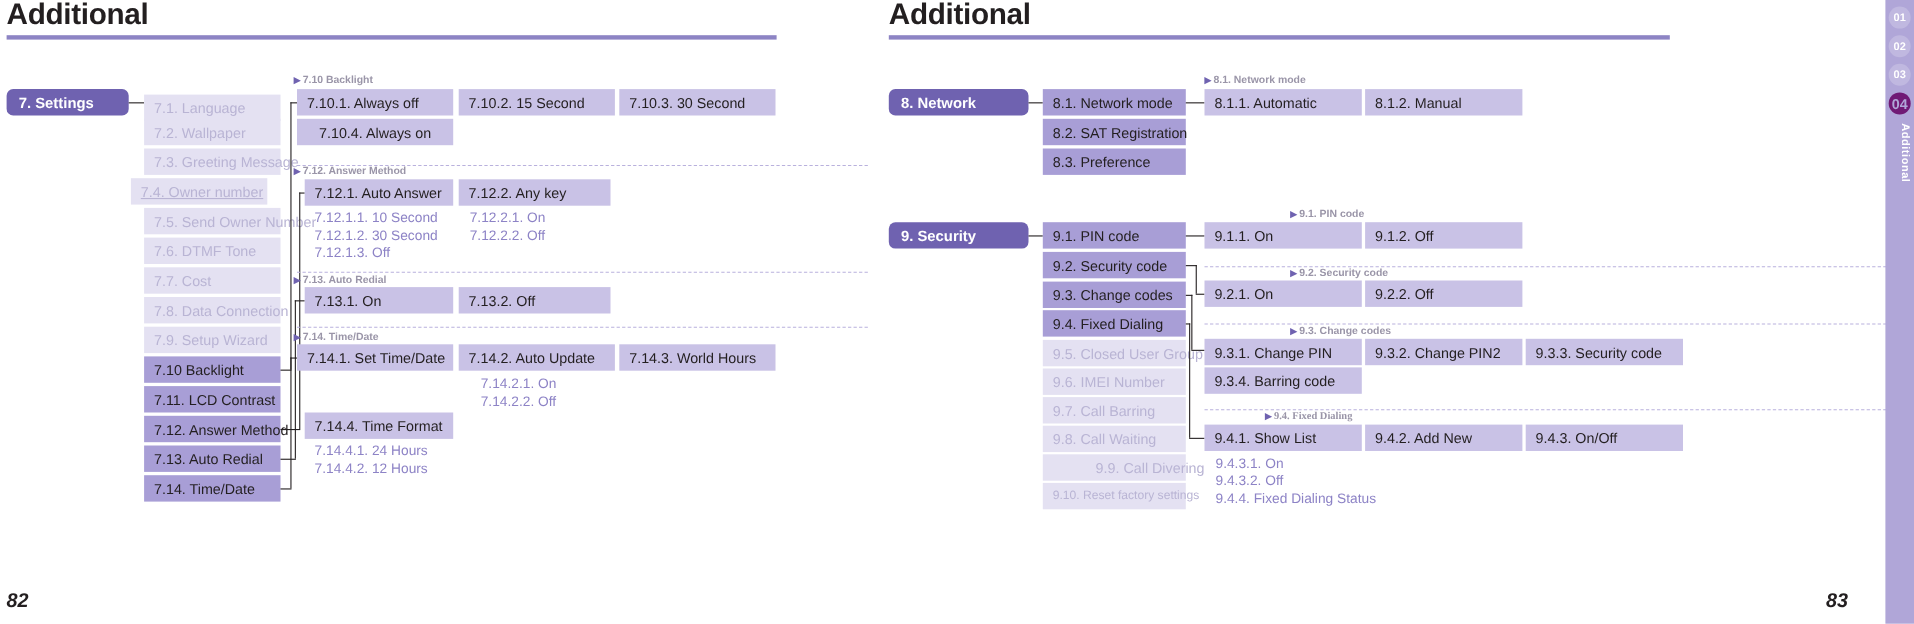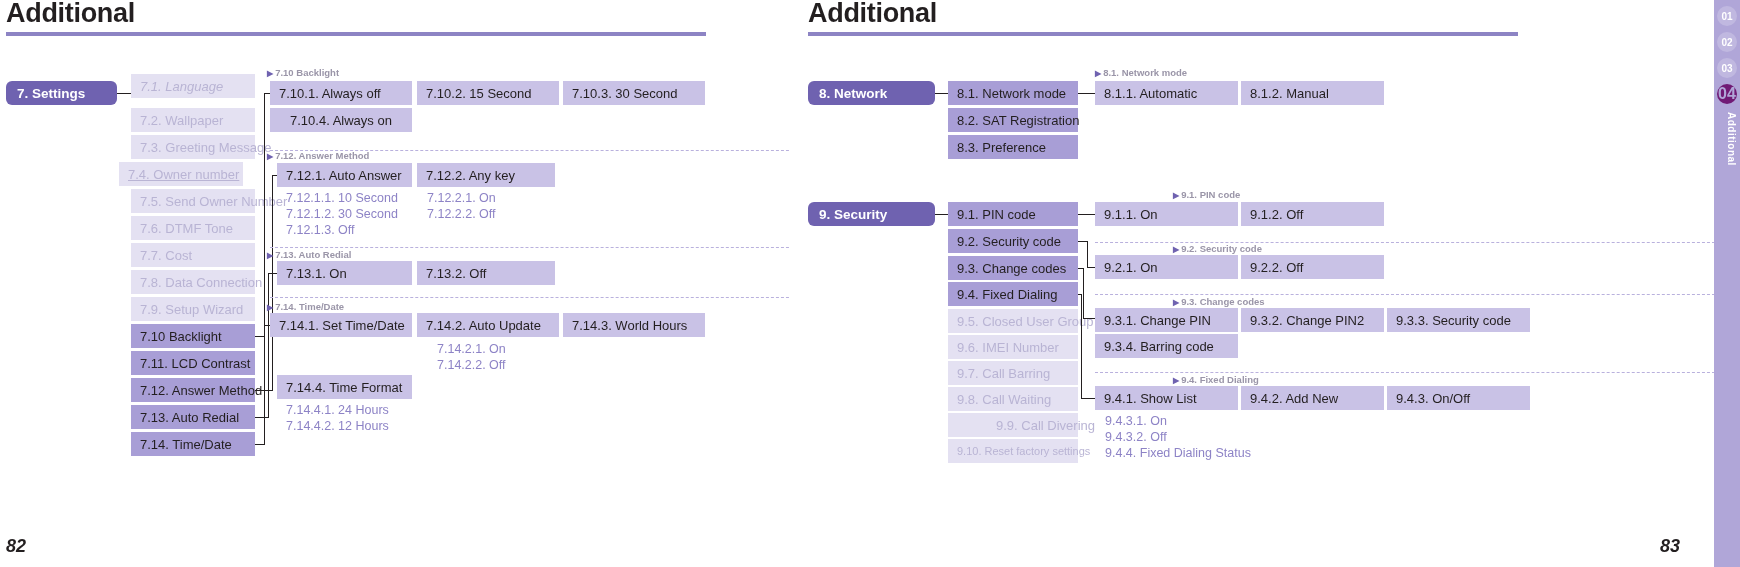--- a/index.html
+++ b/index.html
@@ -73,21 +73,21 @@
   .tabstrip{
     position:absolute;right:0;top:0;width:26px;height:567px;
     background:#b0a6d8;
   }
   .tabnum{
     position:absolute;left:3px;width:20px;height:20px;border-radius:50%;
     background:#c0b8e0;color:#ffffff;
     font-size:10px;font-weight:bold;
     display:flex;align-items:center;justify-content:center;
   }
-  .tabnum.active{background:#701a75;color:#b0a6d8;font-size:16px;}
+  .tabnum.active{background:#701a75;color:#b0a6d8;font-size:13px;}
   .tablabel{
     position:absolute;left:3px;width:20px;
     color:#ffffff;font-size:10px;font-weight:bold;
     writing-mode:vertical-rl;text-orientation:mixed;
     letter-spacing:0.5px;
   }
 
   .pagenum{
     position:absolute;bottom:10px;
     font-size:18px;font-weight:bold;font-style:italic;color:#231f20;
@@ -100,21 +100,21 @@
 
 <div class="page page-left">
 
   <div class="page-title" style="left:6px;top:-2px;">Additional</div>
   <div class="title-rule" style="left:6px;top:32px;width:700px;"></div>
 
   <div class="node root" style="left:6px;top:81px;width:111px;height:24px;">7. Settings</div>
 
   <div class="hline" style="left:117px;top:93px;width:14px;"></div>
 
-  <div class="node ghost" style="left:131px;top:74px;width:124px;height:24px;font-style:italic;">7.1. Language</div>
+  <div class="node ghost" style="left:131px;top:86px;width:124px;height:24px;">7.1. Language</div>
   <div class="node ghost" style="left:131px;top:108px;width:124px;height:24px;">7.2. Wallpaper</div>
   <div class="node ghost" style="left:131px;top:135px;width:124px;height:24px;">7.3. Greeting Message</div>
   <div class="node ghost" style="left:119px;top:162px;width:124px;height:24px;text-decoration:underline;">7.4. Owner number</div>
   <div class="node ghost" style="left:131px;top:189px;width:124px;height:24px;">7.5. Send Owner Number</div>
   <div class="node ghost" style="left:131px;top:216px;width:124px;height:24px;">7.6. DTMF Tone</div>
   <div class="node ghost" style="left:131px;top:243px;width:124px;height:24px;">7.7. Cost</div>
   <div class="node ghost" style="left:131px;top:270px;width:124px;height:24px;">7.8. Data Connection</div>
   <div class="node ghost" style="left:131px;top:297px;width:124px;height:24px;">7.9. Setup Wizard</div>
   <div class="node mid" style="left:131px;top:324px;width:124px;height:24px;">7.10 Backlight</div>
   <div class="node mid" style="left:131px;top:351px;width:124px;height:24px;">7.11. LCD Contrast</div>
@@ -253,21 +253,21 @@
   <div class="cap" style="left:383px;top:296px;">
     <span class="tri">▶</span><span>9.3. Change codes</span>
   </div>
   <div class="node pale" style="left:305px;top:308px;width:143px;height:24px;">9.3.1. Change PIN</div>
   <div class="node pale" style="left:451px;top:308px;width:143px;height:24px;">9.3.2. Change PIN2</div>
   <div class="node pale" style="left:597px;top:308px;width:143px;height:24px;">9.3.3. Security code</div>
   <div class="node pale" style="left:305px;top:334px;width:143px;height:24px;">9.3.4. Barring code</div>
 
   <div class="dash" style="left:305px;top:372px;width:620px;"></div>
 
-  <div class="cap" style="left:383px;top:374px;">
+  <div class="cap" style="left:360px;top:374px;font-family:Liberation Serif, serif;">
     <span class="tri">▶</span><span>9.4. Fixed Dialing</span>
   </div>
   <div class="node pale" style="left:305px;top:386px;width:143px;height:24px;">9.4.1. Show List</div>
   <div class="node pale" style="left:451px;top:386px;width:143px;height:24px;">9.4.2. Add New</div>
   <div class="node pale" style="left:597px;top:386px;width:143px;height:24px;">9.4.3. On/Off</div>
 
   <div class="leaf" style="left:315px;top:413px;">9.4.3.1. On</div>
   <div class="leaf" style="left:315px;top:429px;">9.4.3.2. Off</div>
   <div class="leaf" style="left:315px;top:445px;">9.4.4. Fixed Dialing Status</div>
 

